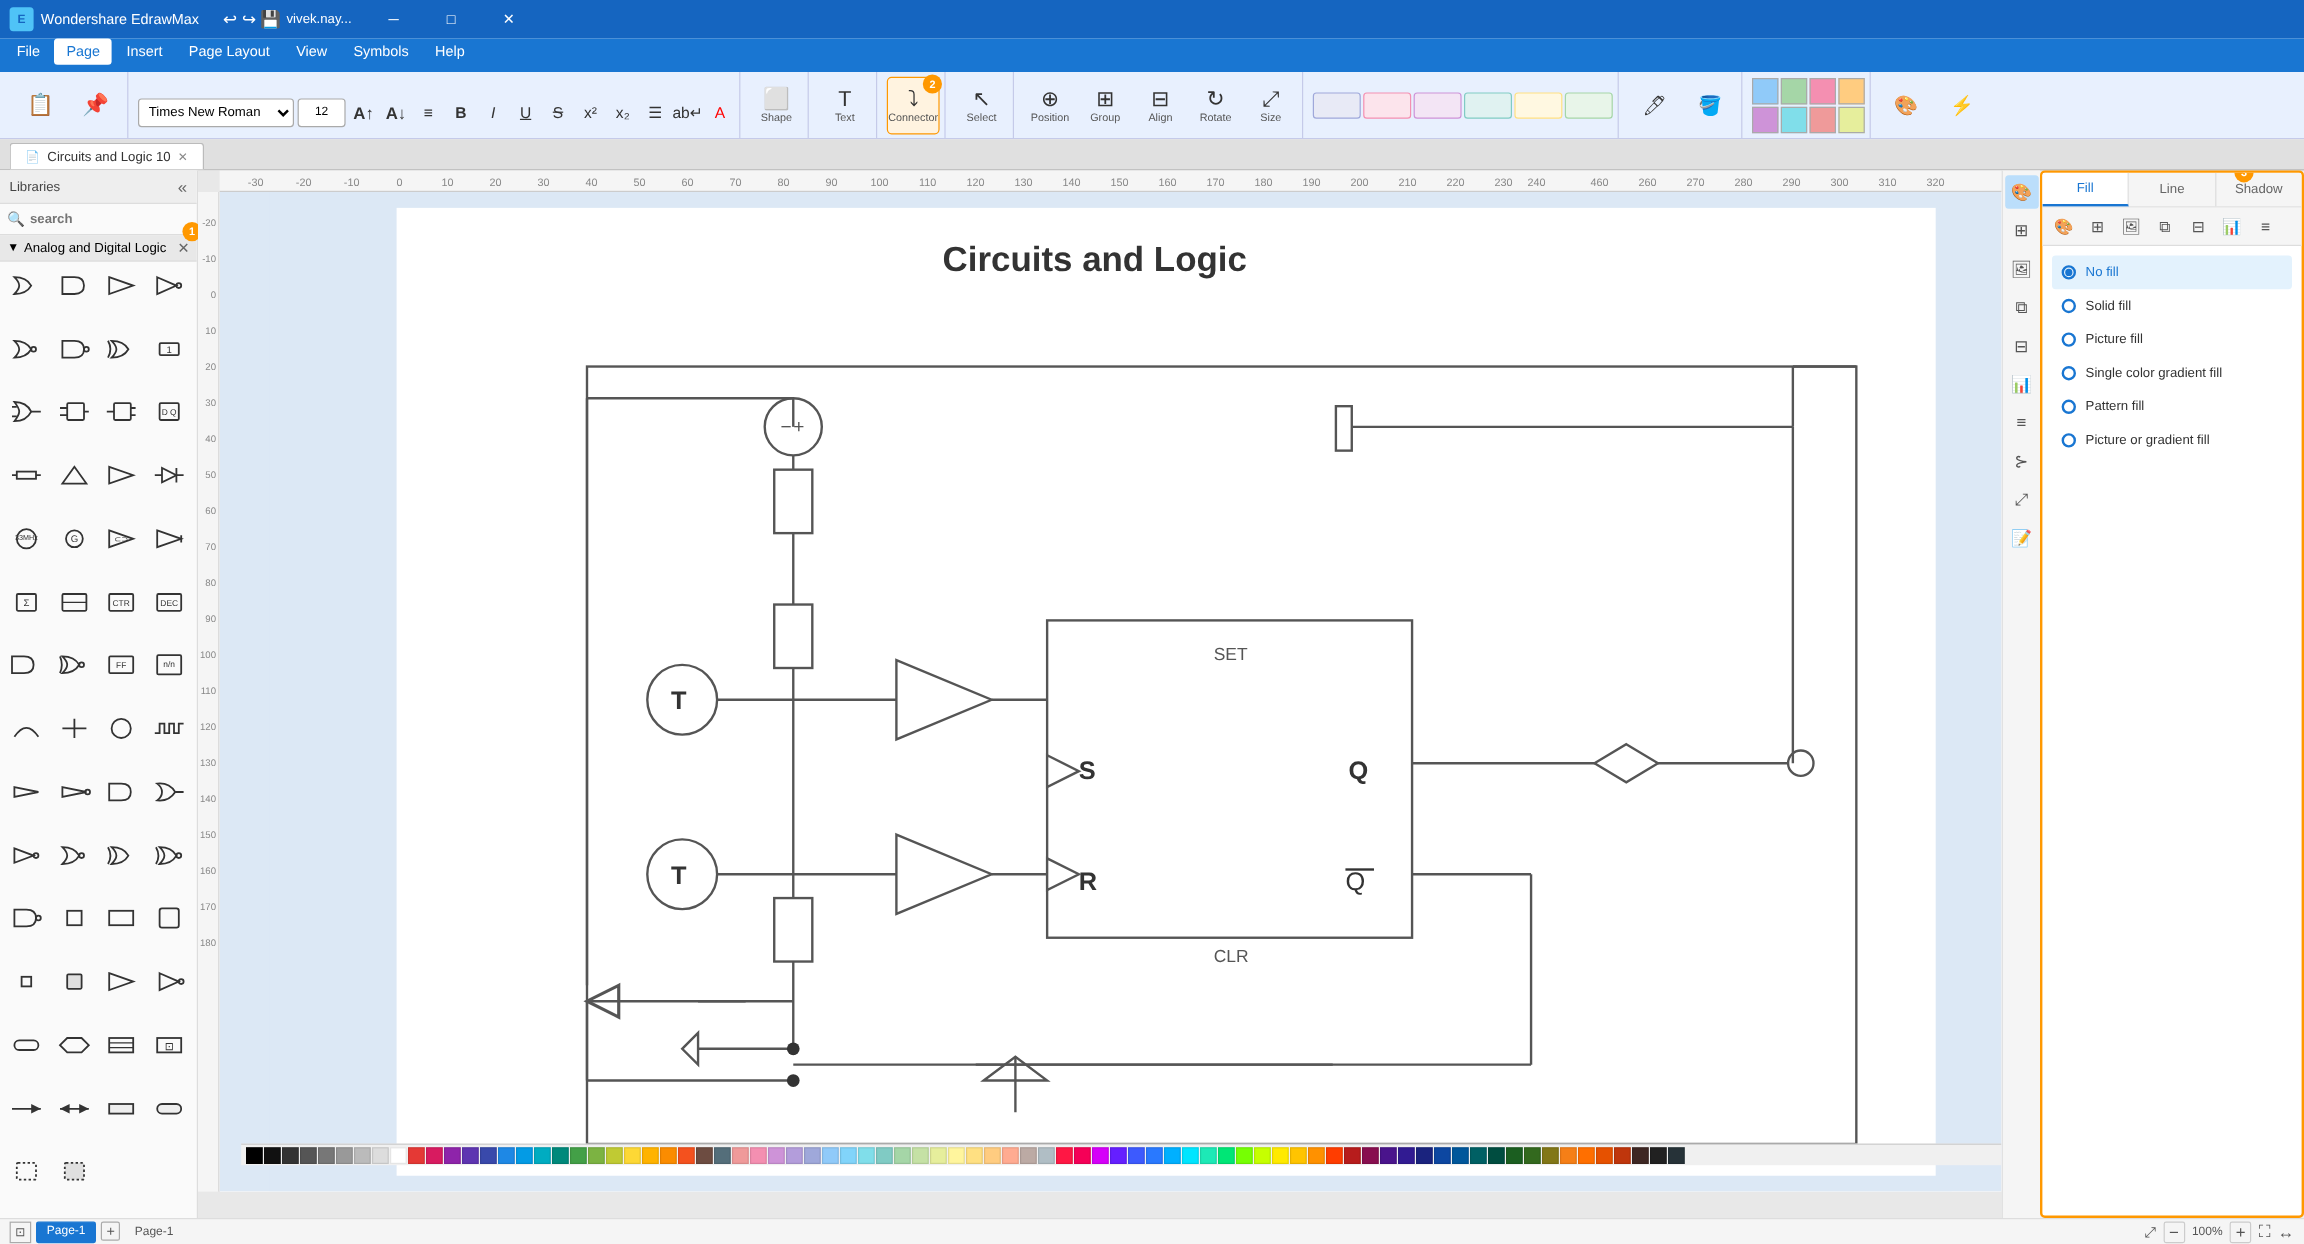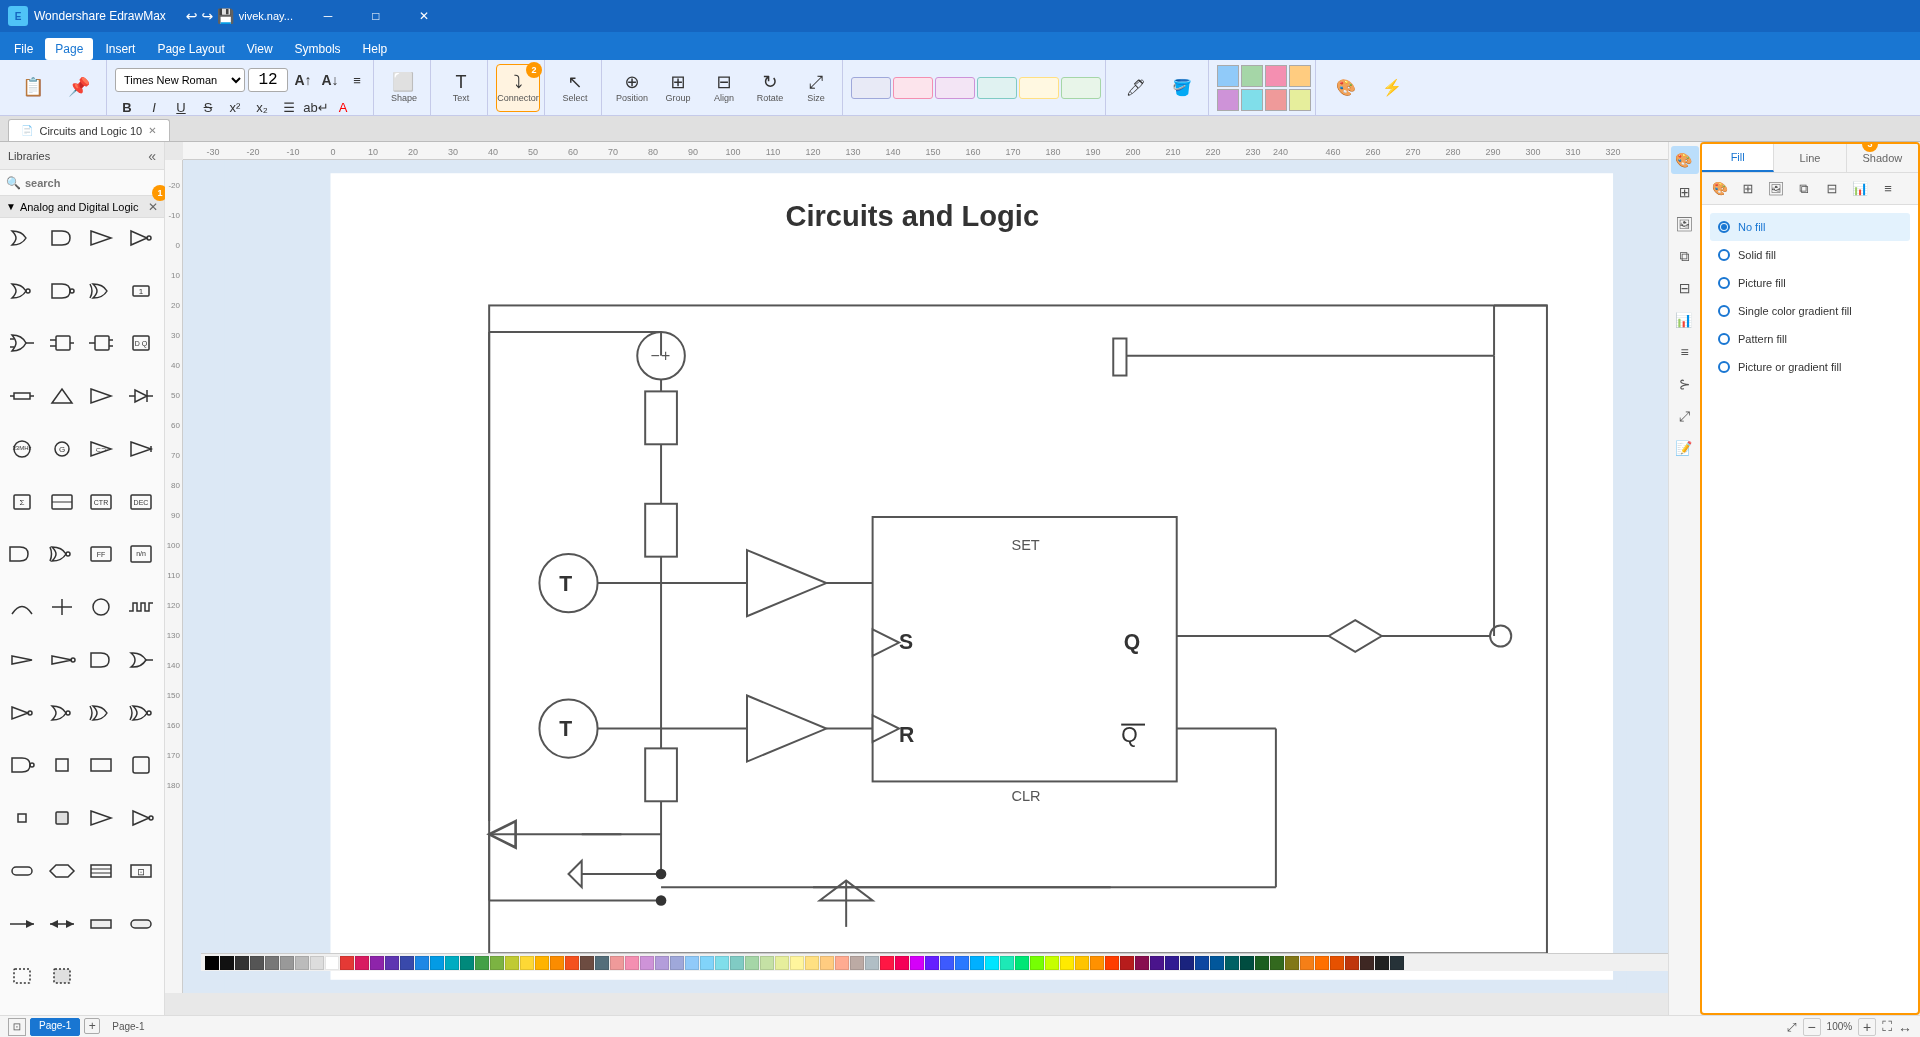--- a/index.html
+++ b/index.html
@@ -28,21 +28,21 @@
     #titlebar .win-btn {
       width: 46px; height: 32px; display: flex; align-items: center; justify-content: center;
       cursor: pointer; font-size: 12px;
     }
 
     
     #menubar {
       height: 28px;
       background: #1976d2;
       display: flex;
-      align-items: flex-end;
+      align-items: flex-start;
       padding: 0 4px;
       gap: 2px;
     }
     .menu-item {
       color: white; padding: 4px 10px; cursor: pointer; font-size: 12px; border-radius: 3px;
     }
     .menu-item.active { background: white; color: #1976d2; font-weight: 500; }
 
     
     #toolbar {
@@ -70,21 +70,21 @@
     .tb-icon { font-size: 18px; line-height: 1; margin-bottom: 2px; }
     .tb-label { font-size: 9px; color: #555; }
 
     
     .font-select {
       height: 24px; padding: 0 4px; border: 1px solid #aaa; border-radius: 3px; font-size: 11px;
       background: white; width: 130px;
     }
     .font-size-input {
       height: 24px; width: 40px; padding: 0 4px; border: 1px solid #aaa; border-radius: 3px;
-      font-size: 16px; text-align: center; background: white; font-family: Liberation Mono, monospace;
+      font-size: 10px; text-align: center; background: white;
     }
     .tb-small-btn {
       width: 24px; height: 24px; display: flex; align-items: center; justify-content: center;
       cursor: pointer; border-radius: 3px; font-size: 13px; color: #333;
     }
 
     
     #tabbar {
       height: 26px;
       background: #e0e0e0;
@@ -322,21 +322,21 @@
   <div class="toolbar-group">
     <div class="tb-btn">
       <span class="tb-icon">📋</span>
     </div>
     <div class="tb-btn">
       <span class="tb-icon">📌</span>
     </div>
   </div>
 
   <div class="toolbar-group">
-    <div style="display:flex;flex-direction:column;gap:3px;margin-top:12px;">
+    <div style="display:flex;flex-direction:row;gap:3px;margin-top:12px;">
       <div style="display:flex;align-items:center;gap:3px;">
         <select class="font-select">
           <option>Times New Roman</option>
         </select>
         <input type="text" class="font-size-input" value="12" style="">
         <div class="tb-small-btn" style="font-size:14px;font-weight:bold;">A↑</div>
         <div class="tb-small-btn" style="font-size:14px;font-weight:bold;">A↓</div>
         <div class="tb-small-btn">≡</div>
       </div>
       <div style="display:flex;align-items:center;gap:3px;">

